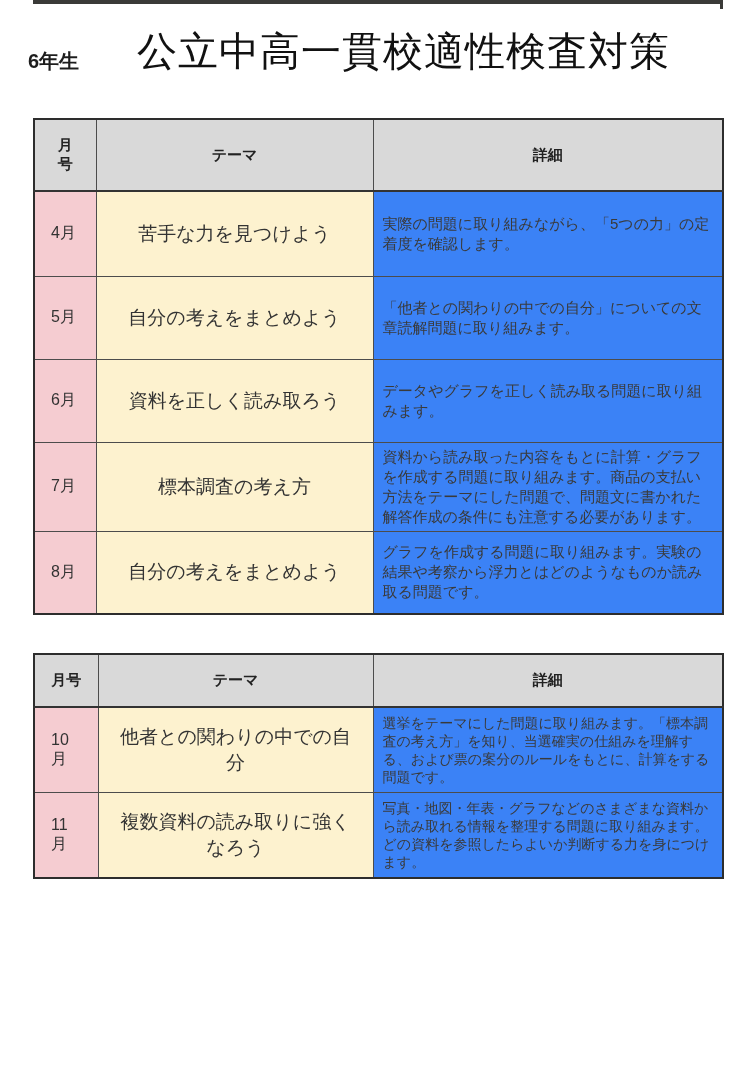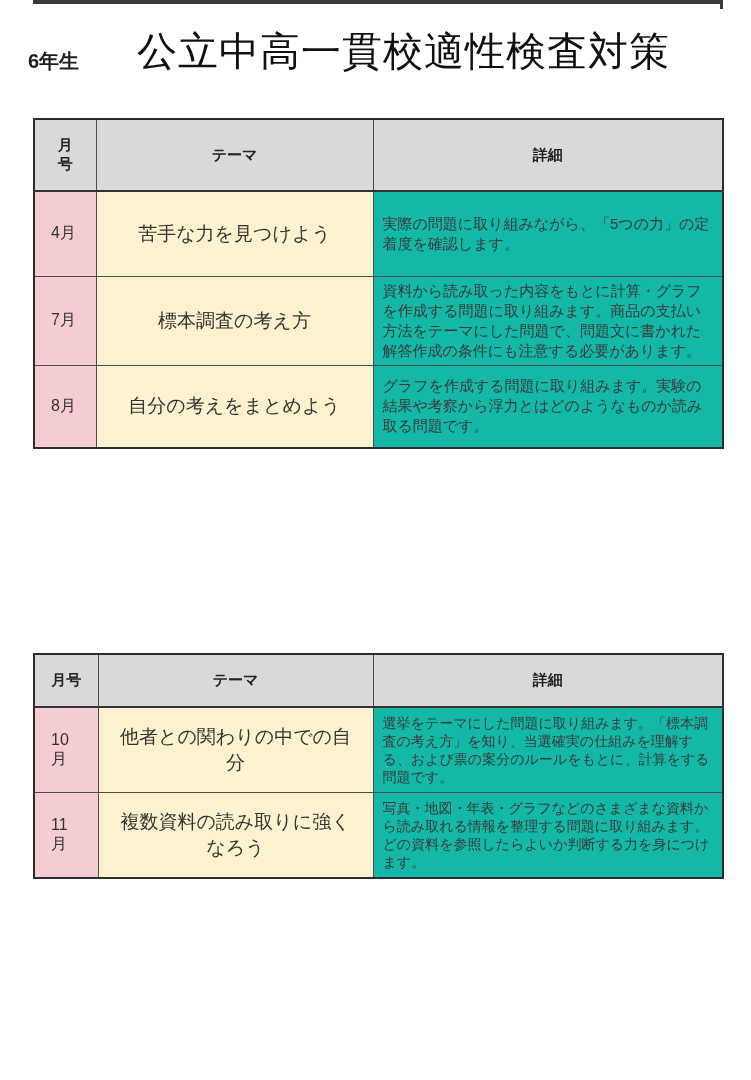--- a/index.html
+++ b/index.html
@@ -52,21 +52,21 @@
     background:#f5ccd1;
     text-align:left;
     font-size:16px;color:#333;
   }
   td.theme{
     background:#fdf2cf;
     text-align:center;
     font-size:19px;color:#333;
   }
   td.detail{
-    background:#14b8a6;
+    background:#3b82f6;
     text-align:left;
     color:#3a3a3a;
   }
   .t1 td.detail{font-size:15px;line-height:20px;padding:4px 10px 4px 9px;}
   .t2 td.detail{font-size:14px;line-height:18px;padding:4px 8px 4px 9px;}
 </style>
 </head>
 <body>
 
 <div class="top-bar"></div>
@@ -85,20 +85,30 @@
       <th>月号</th>
       <th>テーマ</th>
       <th>詳細</th>
     </tr>
   </thead>
   <tbody>
     <tr style="height:85px">
       <td class="month">4月</td>
       <td class="theme">苦手な力を見つけよう</td>
       <td class="detail">実際の問題に取り組みながら、「5つの力」の定着度を確認します。</td>
+    </tr>
+    <tr style="height:83px">
+      <td class="month">5月</td>
+      <td class="theme">自分の考えをまとめよう</td>
+      <td class="detail">「他者との関わりの中での自分」についての文章読解問題に取り組みます。</td>
+    </tr>
+    <tr style="height:83px">
+      <td class="month">6月</td>
+      <td class="theme">資料を正しく読み取ろう</td>
+      <td class="detail">データやグラフを正しく読み取る問題に取り組みます。</td>
     </tr>
     <tr style="height:84px">
       <td class="month">7月</td>
       <td class="theme">標本調査の考え方</td>
       <td class="detail">資料から読み取った内容をもとに計算・グラフを作成する問題に取り組みます。商品の支払い方法をテーマにした問題で、問題文に書かれた解答作成の条件にも注意する必要があります。</td>
     </tr>
     <tr style="height:83px">
       <td class="month">8月</td>
       <td class="theme">自分の考えをまとめよう</td>
       <td class="detail">グラフを作成する問題に取り組みます。実験の結果や考察から浮力とはどのようなものか読み取る問題です。</td>

